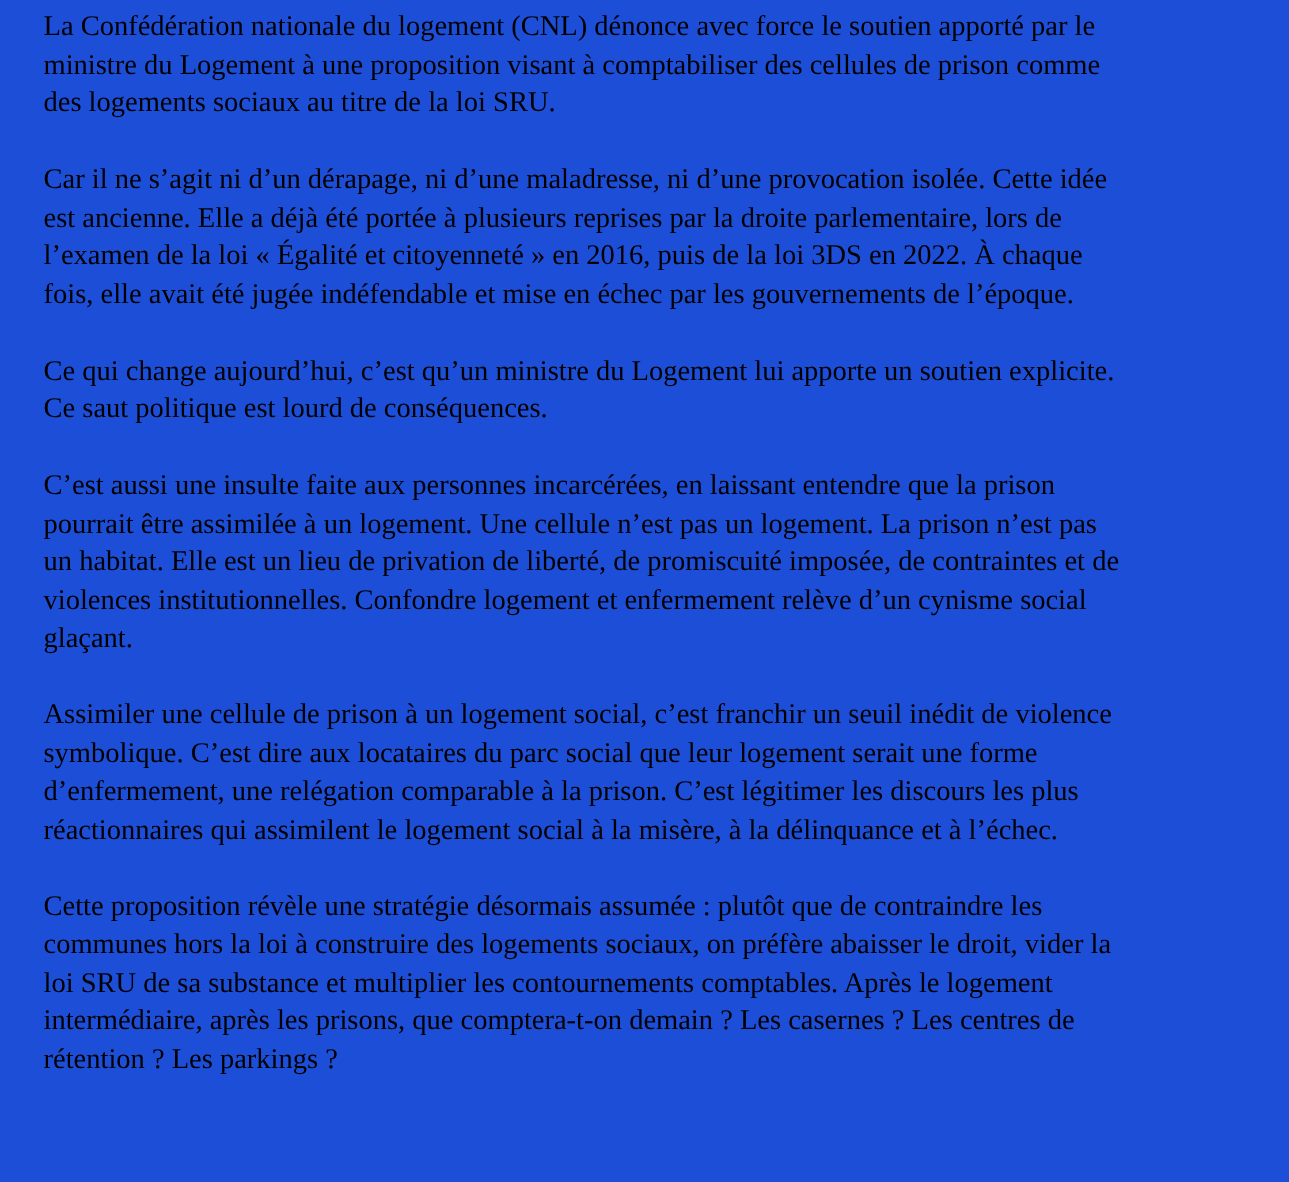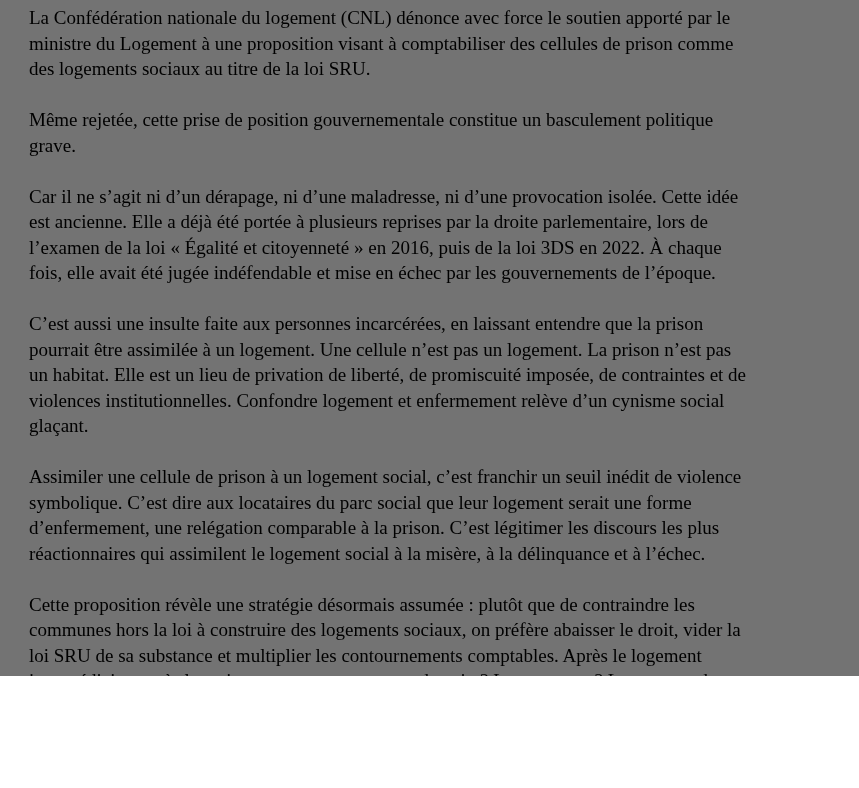--- a/index.html
+++ b/index.html
@@ -2,22 +2,22 @@
 <html lang="fr"><head>
   <meta charset="utf-8">
   <style>
     html, body {
       margin: 0;
       padding: 0;
       background: #ffffff;
     }
     .page {
       width: 859px;
-      height: 676px;
-      background: #737373;
+      height: 788px;
+      background: #1d4ed8;
       box-sizing: border-box;
       padding: 5px 18px 12px 29px;
       overflow: hidden;
     }
     .doc-text p {
       font-family: "Liberation Serif", "DejaVu Serif", serif;
       font-size: 19px;
       line-height: 25.5px;
       color: #000000;
       margin: 0 0 25.5px 0;
@@ -29,26 +29,26 @@
     }
   </style>
 </head>
 <body>
 
 <div class="page">
   <div class="doc-text">
     <p>La Confédération nationale du logement (CNL) dénonce avec force le soutien apporté par le
 ministre du Logement à une proposition visant à comptabiliser des cellules de prison comme
 des logements sociaux au titre de la loi SRU.</p>
-    <p>Même rejetée, cette prise de position gouvernementale constitue un basculement politique
-grave.</p>
     <p>Car il ne s’agit ni d’un dérapage, ni d’une maladresse, ni d’une provocation isolée. Cette idée
 est ancienne. Elle a déjà été portée à plusieurs reprises par la droite parlementaire, lors de
 l’examen de la loi « Égalité et citoyenneté » en 2016, puis de la loi 3DS en 2022. À chaque
 fois, elle avait été jugée indéfendable et mise en échec par les gouvernements de l’époque.</p>
+    <p>Ce qui change aujourd’hui, c’est qu’un ministre du Logement lui apporte un soutien explicite.
+Ce saut politique est lourd de conséquences.</p>
     <p>C’est aussi une insulte faite aux personnes incarcérées, en laissant entendre que la prison
 pourrait être assimilée à un logement. Une cellule n’est pas un logement. La prison n’est pas
 un habitat. Elle est un lieu de privation de liberté, de promiscuité imposée, de contraintes et de
 violences institutionnelles. Confondre logement et enfermement relève d’un cynisme social
 glaçant.</p>
     <p>Assimiler une cellule de prison à un logement social, c’est franchir un seuil inédit de violence
 symbolique. C’est dire aux locataires du parc social que leur logement serait une forme
 d’enfermement, une relégation comparable à la prison. C’est légitimer les discours les plus
 réactionnaires qui assimilent le logement social à la misère, à la délinquance et à l’échec.</p>
     <p>Cette proposition révèle une stratégie désormais assumée : plutôt que de contraindre les

